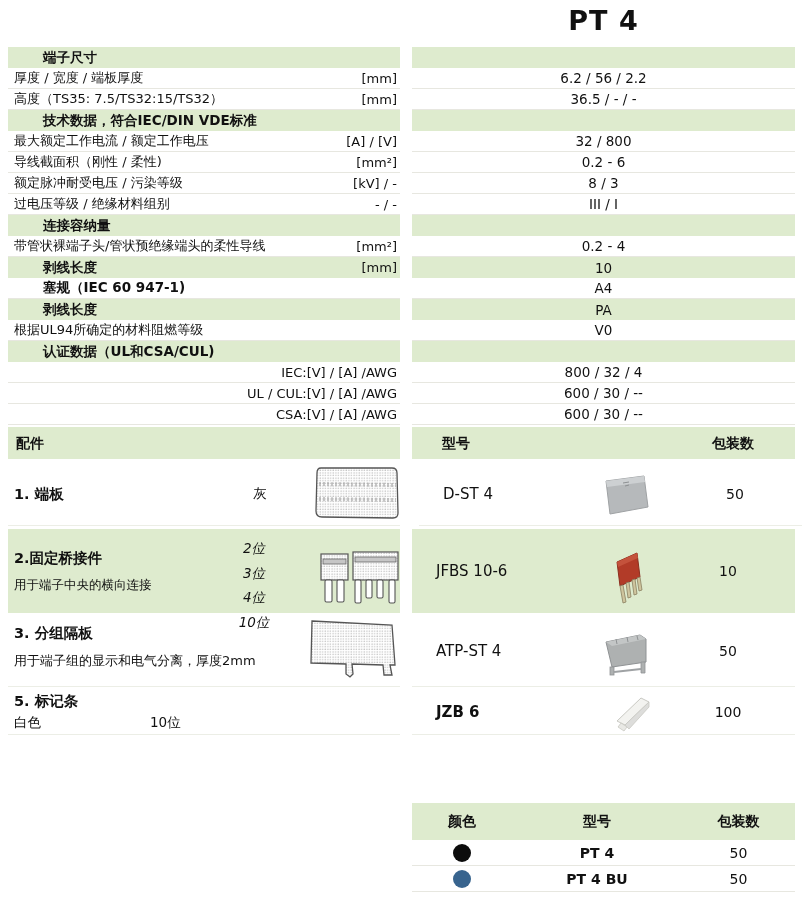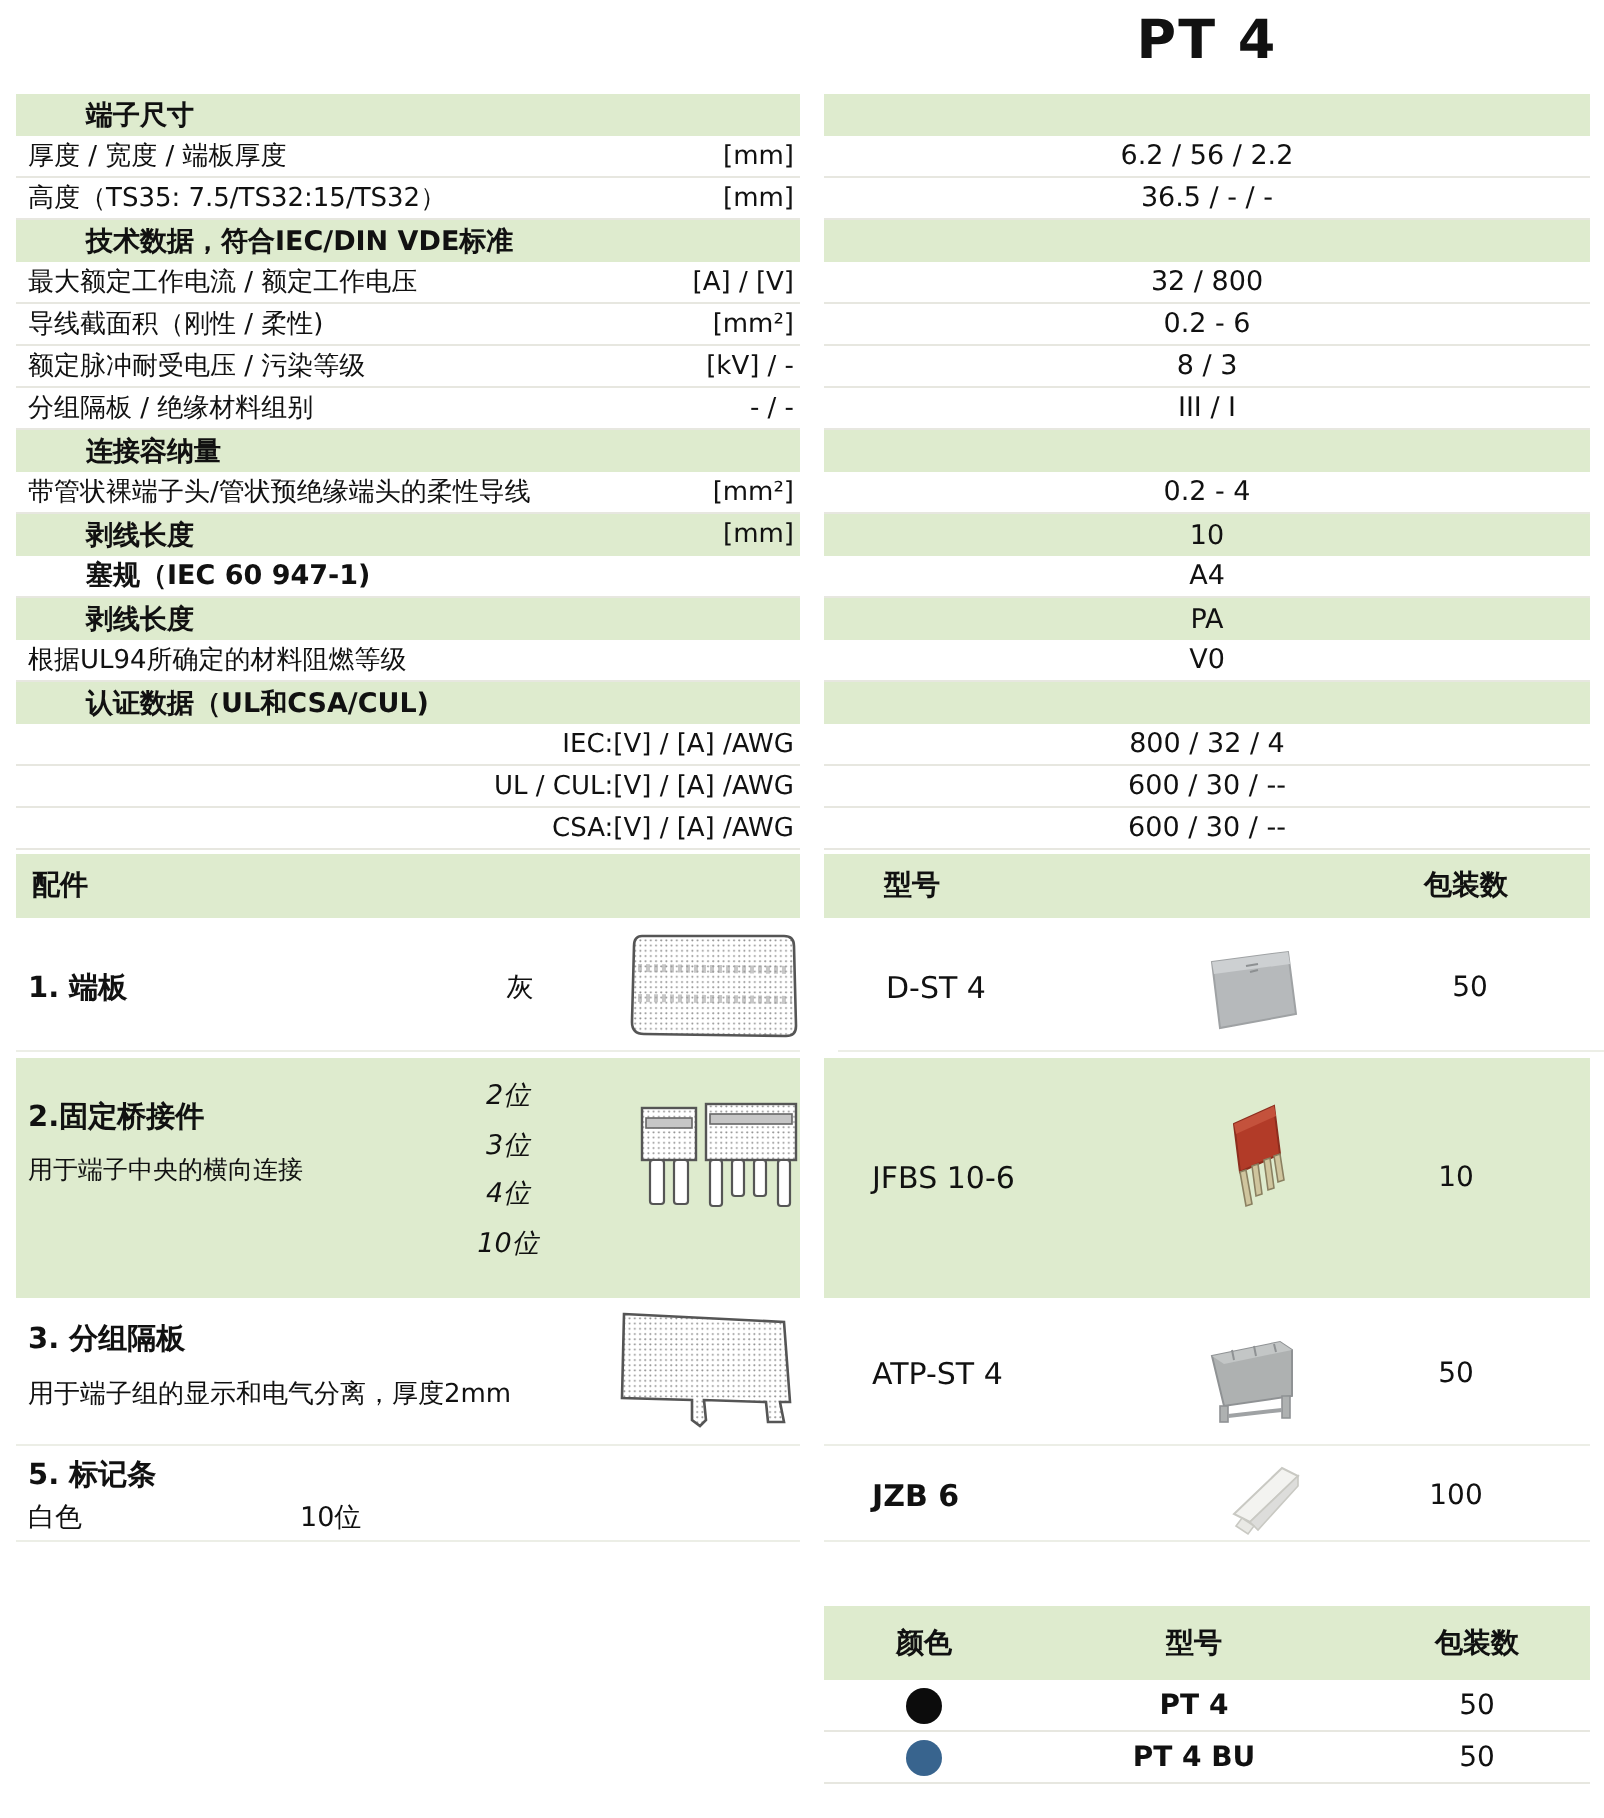--- a/index.html
+++ b/index.html
@@ -34,21 +34,21 @@
   .arow{display:flex;}
   .arow .alc{width:392px;margin-left:8px;position:relative;}
   .arow .arc{width:383px;margin-left:12px;position:relative;}
   .acc-h{margin-bottom:3px;}
   .acc-h .alc,.acc-h .arc{background:var(--g);height:32px;line-height:32px;font-weight:bold;font-size:14px;}
   .acc-h .alc{padding-left:8px;}
   .acc-h .mh{position:absolute;left:30px;}
   .acc-h .ph{position:absolute;left:300px;}
 
   .ar1{height:64px;margin-bottom:3px;justify-content:space-between;}
-  .ar2{height:120px;margin-bottom:3px;}
+  .ar2{height:84px;margin-bottom:3px;}
   .ar3{height:71px;margin-bottom:2px;}
   .ar4{height:45px;margin-bottom:1px;}
   .ar5{height:46px;}
   .greenrow .alc,.greenrow .arc{background:var(--g);}
   .whiterow .alc,.whiterow .arc{border-bottom:1px solid #eceee6;}
 
   .aname{position:absolute;left:6px;font-weight:bold;font-size:14.5px;white-space:nowrap;}
   .adesc{position:absolute;left:6px;font-size:12.5px;white-space:nowrap;}
   .vcenter{top:50%;transform:translateY(-50%);}
   .variant{position:absolute;font-size:13.5px;}
@@ -139,21 +139,21 @@
     <div class="srow d">
       <div class="lc">
           <span class="lbl">额定脉冲耐受电压 / 污染等级</span>
         <span class="unit">[kV] / -</span>
         </div>
       <div class="rc">8 / 3</div>
     </div>
 
     <div class="srow d">
       <div class="lc">
-          <span class="lbl">分组隔板 / 绝缘材料组别</span>
+          <span class="lbl">过电压等级 / 绝缘材料组别</span>
         <span class="unit">- / -</span>
         </div>
       <div class="rc">III / I</div>
     </div>
 
     <div class="srow h">
       <div class="lc">
           <span class="lbl">连接容纳量</span>
         </div>
       <div class="rc"></div>

